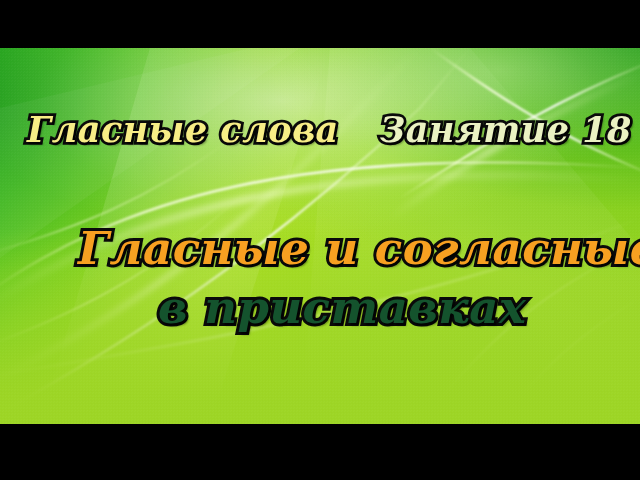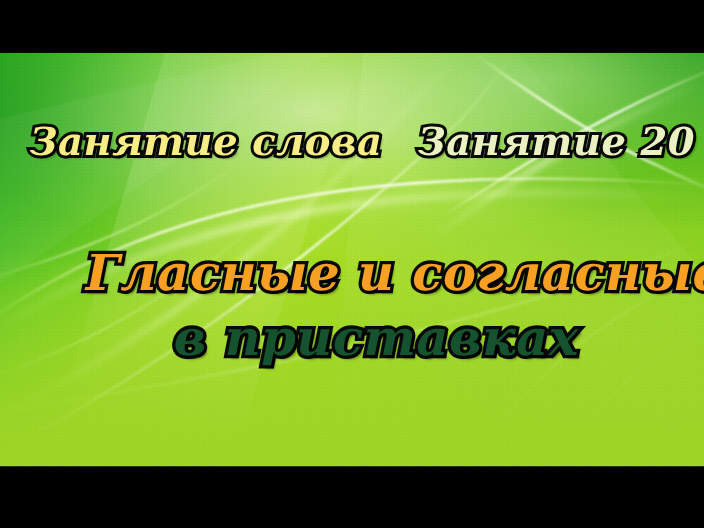--- a/index.html
+++ b/index.html
@@ -245,23 +245,23 @@
 
         <path d="M 420,376 C 480,300 530,250 640,196" stroke="url(#stk2)" stroke-width="2" fill="none" filter="url(#soft)" opacity="0.5"></path>
         <path d="M 500,376 C 540,320 580,286 640,250" stroke="url(#stk2)" stroke-width="1.6" fill="none" filter="url(#soft)" opacity="0.4"></path>
       </svg>
     </div>
 
     <div class="bg-bottom"></div>
     <div class="bg-texture"></div>
 
     <div id="text-layer">
-      <div class="headline" id="kicker-left">Занятие слова</div>
-
-      <div class="headline" id="kicker-right">Занятие 20</div>
+      <div class="headline" id="kicker-left">Гласные слова</div>
+
+      <div class="headline" id="kicker-right">Занятие 18</div>
 
       <div class="headline" id="title-line-1">Гласные и согласные</div>
 
       <div class="headline" id="title-line-2">в приставках</div>
     </div>
 
   </div>
 
   <div class="letterbox bottom"></div>
 

